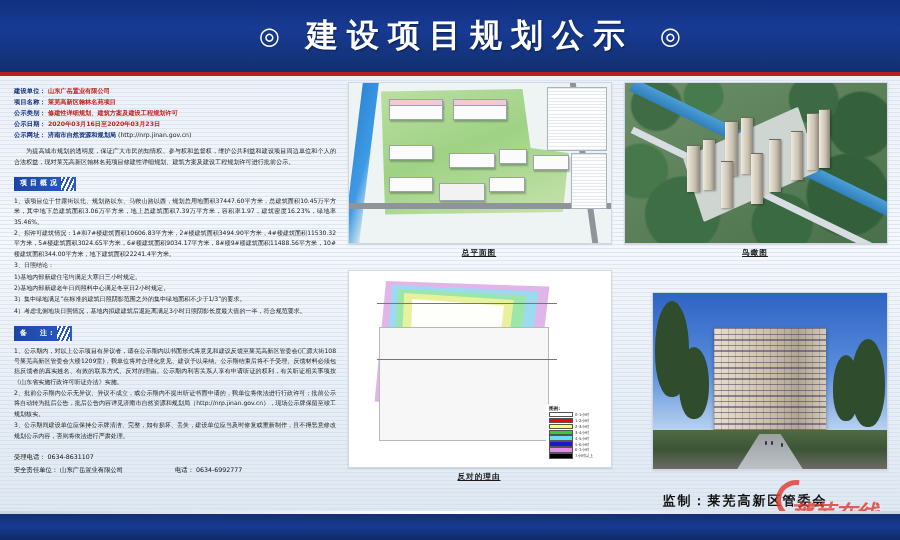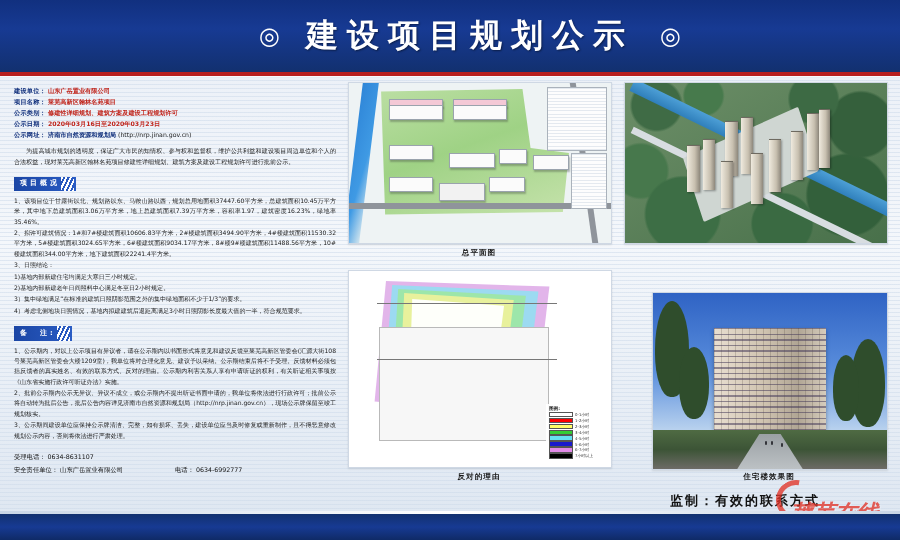--- a/index.html
+++ b/index.html
@@ -59,21 +59,21 @@
     background:repeating-linear-gradient(115deg,#ffffff 0 2px,transparent 2px 4px);}
   .body-txt{margin:2px 0 0 0;color:#1c1c1c;font-size:6.05px;line-height:1.72;text-align:justify;}
   .body-txt p{margin:0 0 1px 0;}
   .contact{margin-top:10px;font-size:6.3px;color:#111;line-height:2.0;}
   .contact .row{display:flex;gap:28px;}
 
   
   .panel{position:absolute;background:#ffffff;border:1px solid #cfd8e4;
     box-shadow:0 1px 2px rgba(0,0,0,.10);overflow:hidden;}
   .cap{position:absolute;text-align:center;font-size:7.6px;color:#1a1a1a;
-    font-weight:bold;letter-spacing:1px;width:100%;}
+    font-weight:bold;letter-spacing:1px;width:100%;text-decoration:underline;}
 
   .p-plan{left:348px;top:82px;width:262px;height:160px;}
   .p-aerial{left:624px;top:82px;width:262px;height:160px;}
   .p-sun{left:348px;top:270px;width:262px;height:196px;}
   .p-rend{left:652px;top:292px;width:234px;height:176px;}
 
   .cap-plan{left:348px;top:248px;width:262px;}
   .cap-aerial{left:624px;top:248px;width:262px;}
   .cap-sun{left:348px;top:472px;width:262px;}
   .cap-rend{left:652px;top:472px;width:234px;}
@@ -282,20 +282,21 @@
     <div class="tower" style="left:78px;top:56px;width:12px;height:50px;"></div>
     <div class="tower" style="left:100px;top:38px;width:13px;height:54px;"></div>
     <div class="tower" style="left:116px;top:34px;width:12px;height:56px;"></div>
     <div class="tower" style="left:96px;top:78px;width:12px;height:46px;"></div>
     <div class="tower" style="left:126px;top:70px;width:12px;height:50px;"></div>
     <div class="tower" style="left:144px;top:56px;width:12px;height:52px;"></div>
     <div class="tower" style="left:166px;top:48px;width:12px;height:48px;"></div>
     <div class="tower" style="left:182px;top:30px;width:12px;height:56px;"></div>
     <div class="tower" style="left:194px;top:26px;width:11px;height:58px;"></div>
   </div>
+  <div class="cap cap-aerial">鸟瞰图</div>
 
   <div class="panel p-sun">
     <div class="sun-bg"></div>
     <div class="sunband" style="left:18px;top:10px;width:190px;height:140px;background:#dda8e6;
          clip-path:polygon(10% 0,96% 4%,88% 96%,4% 86%);"></div>
     <div class="sunband" style="left:26px;top:14px;width:172px;height:128px;background:#8fe0f2;
          clip-path:polygon(10% 0,95% 5%,87% 95%,5% 85%);"></div>
     <div class="sunband" style="left:34px;top:18px;width:152px;height:114px;background:#9ee79e;
          clip-path:polygon(10% 0,94% 6%,86% 94%,6% 84%);"></div>
     <div class="sunband" style="left:42px;top:22px;width:132px;height:100px;background:#f6f29a;
@@ -353,23 +354,22 @@
     <div class="rd-ground"></div>
     <div class="rd-path"></div>
     <div class="rd-tree" style="left:2px;top:8px;width:34px;height:96px;"></div>
     <div class="rd-tree" style="left:26px;top:54px;width:30px;height:72px;"></div>
     <div class="rd-tree" style="right:2px;top:46px;width:34px;height:88px;"></div>
     <div class="rd-tree" style="right:28px;top:62px;width:26px;height:66px;"></div>
     <div class="rd-people" style="left:112px;bottom:24px;"></div>
     <div class="rd-people" style="left:118px;bottom:24px;"></div>
     <div class="rd-people" style="left:128px;bottom:22px;"></div>
   </div>
-  <div class="cap cap-rend">住宅楼效果图</div>
-
-  <div class="supervise">监制：有效的联系方式</div>
+
+  <div class="supervise">监制：莱芜高新区管委会</div>
 
   <div class="wm">
     <div class="wm-circ"></div>
     <div class="wm-txt">莱芜在线</div>
     <div class="wm-sub">www.laiwu.cn 莱芜在线</div>
   </div>
 
   <div class="ftr-line"></div>
   <div class="ftr"></div>
 

